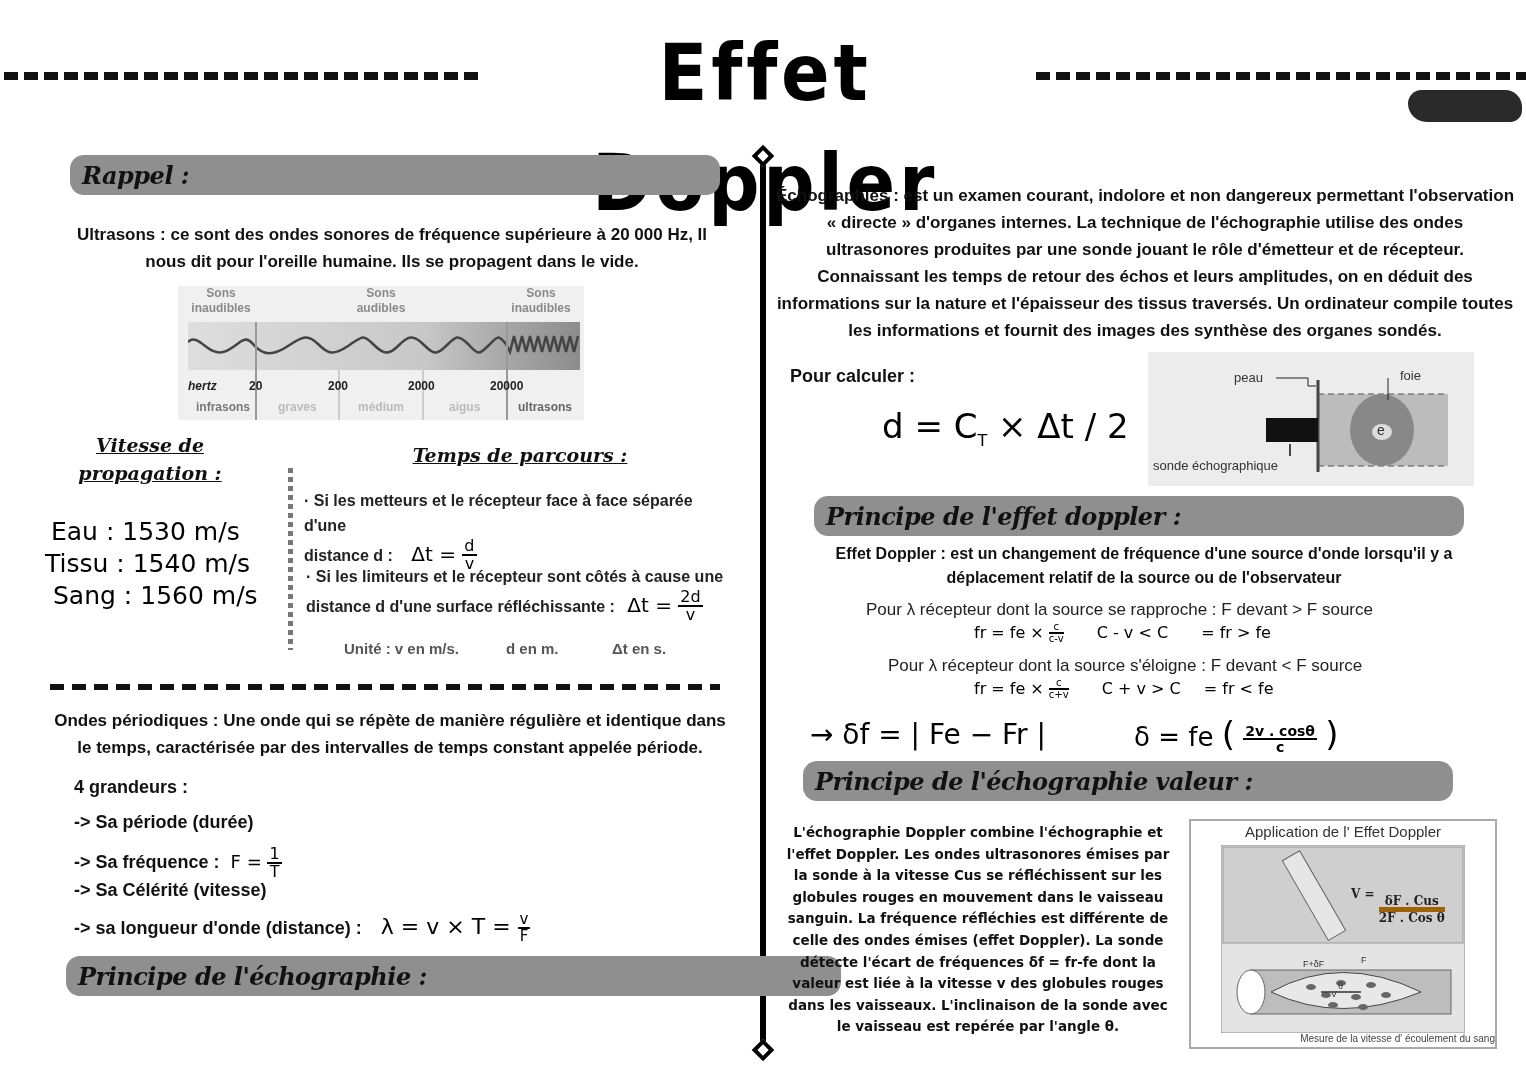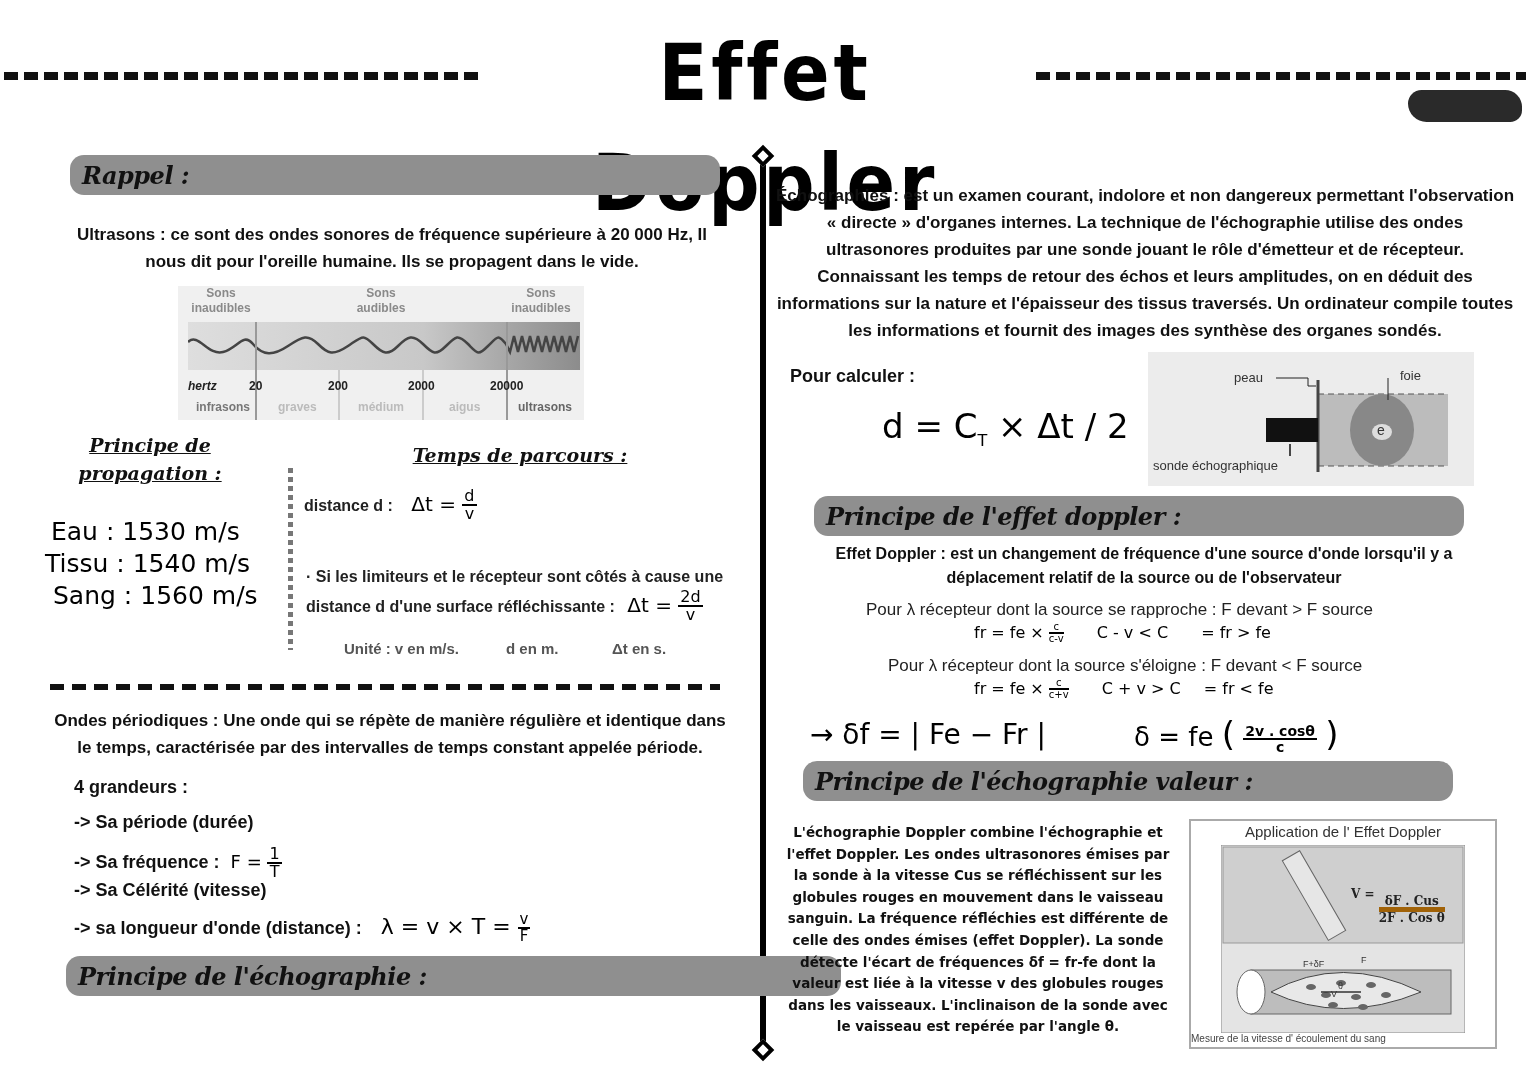--- a/index.html
+++ b/index.html
@@ -99,39 +99,40 @@
   <div class="hz" style="left:230px;">2000</div>
   <div class="hz" style="left:312px;">20000</div>
   <div class="cat" style="left:18px; color:#777;">infrasons</div>
   <div class="cat" style="left:100px; color:#bbb;">graves</div>
   <div class="cat" style="left:180px; color:#bbb;">médium</div>
   <div class="cat" style="left:271px; color:#bbb;">aigus</div>
   <div class="cat" style="left:340px; color:#666;">ultrasons</div>
 </div>
 
 <div class="underline-heading" style="left:60px; top:431px; width:180px;">
-  <div>Principe de</div>
+  <div>Vitesse de</div>
   <div>propagation :</div>
 </div>
 <div class="abs" style="left:45px; top:516px; width:230px; font-size:25px; line-height:32px;">
   <div class="hand" style="padding-left:6px;">
     <span>Eau</span> : <span>1530 m/s</span>
   </div>
   <div class="hand">
     <span>Tissu</span> : <span>1540 m/s</span>
   </div>
   <div class="hand" style="padding-left:8px;">
     <span>Sang</span> : <span>1560 m/s</span>
   </div>
 </div>
 
 <div class="dotted-vline"></div>
 
 <div class="underline-heading" style="left:400px; top:441px; width:240px;text-align:center;">Temps de parcours :</div>
 <div class="abs light-text" style="left:304px; top:488px; width:420px; font-weight:700; font-size:16px; line-height:25px;">
+  <div>· Si les metteurs et le récepteur face à face séparée d'une</div>
   <div>
     <span>distance d :</span>
     <span class="hand" style="margin-left:14px; font-size:20px;">
       <span>Δt =</span>
       <span class="frac" style="font-size:16px;">
         <span class="num">d</span>
         <span class="den">v</span>
       </span>
     </span>
   </div>
@@ -285,14 +286,14 @@
     <span>V =</span>
     <span class="frac">
       <span class="num" style="border-bottom:5px solid #a16207;margin-top:30px;">δF . Cus</span>
       <span class="den">2F . Cos θ</span>
     </span>
   </div>
   <div class="abs" style="left:112px; top:138px; font-family:'Liberation Sans',sans-serif; font-size:9px; color:#333;">F+δF</div>
   <div class="abs" style="left:170px; top:134px; font-family:'Liberation Sans',sans-serif; font-size:9px; color:#333;">F</div>
   <div class="abs" style="left:147px; top:160px; font-family:'Liberation Sans',sans-serif; font-size:9px; color:#333;">θ</div>
   <div class="abs" style="left:140px; top:168px; font-family:'Liberation Sans',sans-serif; font-size:9px; color:#333;">V</div>
-  <div class="abs" style="left:0; top:212px; width:304px; text-align:left; font-family:'Liberation Sans',sans-serif; font-size:10px; color:#444;">Mesure de la vitesse d' écoulement du sang</div>
+  <div class="abs" style="left:0; top:212px; width:304px; text-align:right; font-family:'Liberation Sans',sans-serif; font-size:10px; color:#444;">Mesure de la vitesse d' écoulement du sang</div>
 </div>
 
 </body></html>

